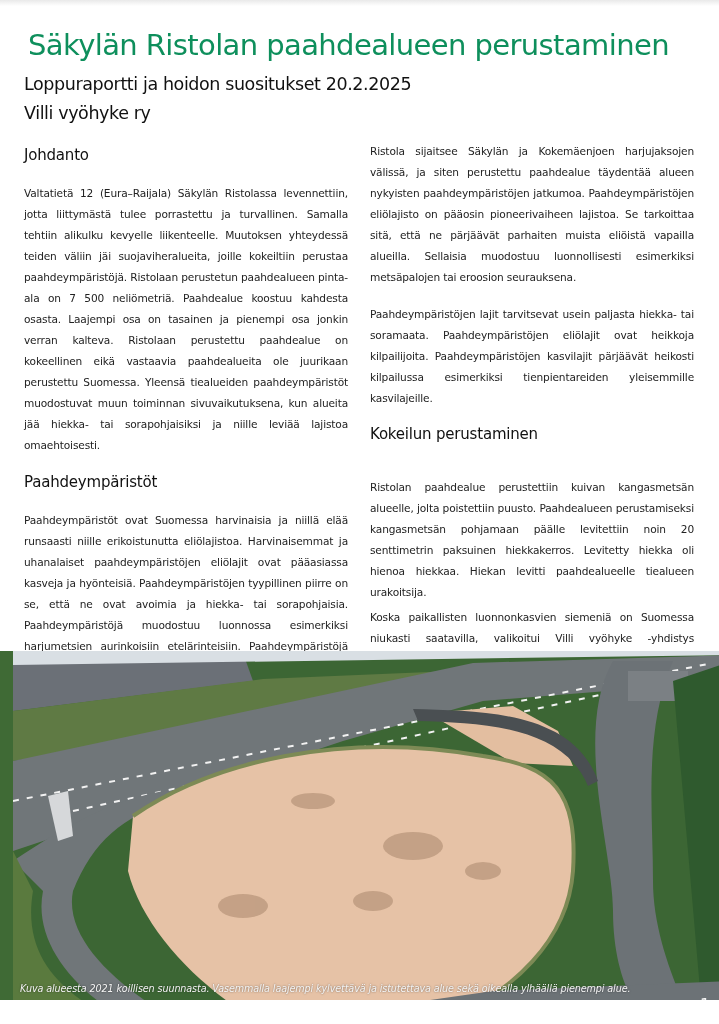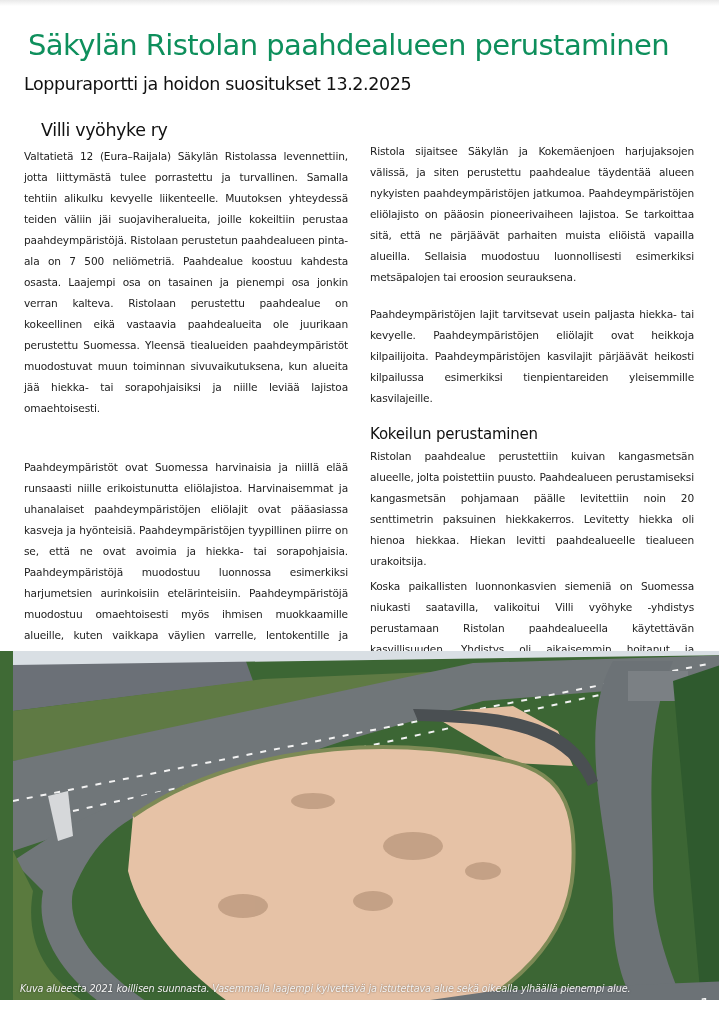--- a/index.html
+++ b/index.html
@@ -4,60 +4,62 @@
 <style>
   html, body { margin:0; padding:0; }
   body { width:719px; height:1024px; background:#ffffff; position:relative; overflow:hidden;
          font-family:"DejaVu Sans", sans-serif; color:#1a1a1a; }
   .topbar { position:absolute; left:0; top:0; width:719px; height:6px;
             background:linear-gradient(#e9e9e9,#ffffff); }
   .title { position:absolute; left:24px; top:24px; margin:4px; font-weight:normal;
            font-size:29px; color:#0e8f5c; letter-spacing:-0.6px; white-space:nowrap; }
   .subtitle { position:absolute; left:24px; top:74px; margin:0; font-weight:normal;
               font-size:17.5px; color:#111; letter-spacing:-0.4px; white-space:nowrap; }
-  .org { position:absolute; left:24px; top:103px; margin:17px; font-weight:normal;
+  .org { position:absolute; left:24px; top:103px; margin:0; font-weight:normal;
          font-size:17.5px; color:#111; letter-spacing:-0.4px; white-space:nowrap;text-align:center; }
   .col { position:absolute; width:324px; }
   .col-left { left:24px; top:146px; }
   .col-right { left:370px; top:141px; }
   h2 { font-size:15px; font-weight:normal; margin:0; color:#111; letter-spacing:-0.2px; }
   p { font-size:10.6px; line-height:21px; margin:0; text-align:justify; color:#222;
       letter-spacing:-0.15px; }
   .col-left h2.first { margin-bottom:19px; }
-  .col-left p.p1 { margin-bottom:38px; }
+  .col-left p.p1 { margin-bottom:17px; }
   .col-left h2.second { margin-bottom:19px; }
   .col-right p.r1 { margin-bottom:16px; }
   .col-right p.r2 { margin-bottom:16px; }
-  .col-right h2.r-h { margin-bottom:3px; }
+  .col-right h2.r-h { margin-bottom:34px; }
   .col-right p.r3 { margin-bottom:4px; }
 
   .photo { position:absolute; left:0; top:651px; width:719px; height:349px; overflow:hidden; background:#3f6a35;padding-left:13px; }
   .photo svg { display:block; }
   .caption { position:absolute; left:20px; top:983px; font-style:italic; font-size:9.6px;
              color:#f4f4f4; letter-spacing:-0.1px; white-space:nowrap;
              text-shadow:0 0 2px rgba(0,0,0,0.5); }
   .pagenum { position:absolute; left:700px; top:995px; font-size:16px; color:#f4f4f4; }
 </style>
 </head>
 <body>
 
 <div class="topbar"></div>
 
 <h1 class="title" style="color: rgb(14, 143, 92);">Säkylän Ristolan paahdealueen perustaminen</h1>
-<div class="subtitle">Loppuraportti ja hoidon suositukset 13.2.2025</div>
+<div class="subtitle">Loppuraportti ja hoidon suositukset 20.2.2025</div>
 <div class="org">Villi vyöhyke ry</div>
 
 <div class="col col-left">
+  <h2 class="first">Johdanto</h2>
   <p class="p1">Valtatietä 12 (Eura–Raijala) Säkylän Ristolassa levennettiin, jotta liittymästä tulee porrastettu ja turvallinen. Samalla tehtiin alikulku kevyelle liikenteelle. Muutoksen yhteydessä teiden väliin jäi suojaviheralueita, joille kokeiltiin perustaa paahdeympäristöjä. Ristolaan perustetun paahdealueen pinta-ala on 7 500 neliömetriä. Paahdealue koostuu kahdesta osasta. Laajempi osa on tasainen ja pienempi osa jonkin verran kalteva. Ristolaan perustettu paahdealue on kokeellinen eikä vastaavia paahdealueita ole juurikaan perustettu Suomessa. Yleensä tiealueiden paahdeympäristöt muodostuvat muun toiminnan sivuvaikutuksena, kun alueita jää hiekka- tai sorapohjaisiksi ja niille leviää lajistoa omaehtoisesti.</p>
+  <h2 class="second">Paahdeympäristöt</h2>
   <p>Paahdeympäristöt ovat Suomessa harvinaisia ja niillä elää runsaasti niille erikoistunutta eliölajistoa. Harvinaisemmat ja uhanalaiset paahdeympäristöjen eliölajit ovat pääasiassa kasveja ja hyönteisiä. Paahdeympäristöjen tyypillinen piirre on se, että ne ovat avoimia ja hiekka- tai sorapohjaisia. Paahdeympäristöjä muodostuu luonnossa esimerkiksi harjumetsien aurinkoisiin etelärinteisiin. Paahdeympäristöjä muodostuu omaehtoisesti myös ihmisen muokkaamille alueille, kuten vaikkapa väylien varrelle, lentokentille ja puolustusvoimien harjoitusalueille.</p>
 </div>
 
 <div class="col col-right">
   <p class="r1">Ristola sijaitsee Säkylän ja Kokemäenjoen harjujaksojen välissä, ja siten perustettu paahdealue täydentää alueen nykyisten paahdeympäristöjen jatkumoa. Paahdeympäristöjen eliölajisto on pääosin pioneerivaiheen lajistoa. Se tarkoittaa sitä, että ne pärjäävät parhaiten muista eliöistä vapailla alueilla. Sellaisia muodostuu luonnollisesti esimerkiksi metsäpalojen tai eroosion seurauksena.</p>
-  <p class="r2">Paahdeympäristöjen lajit tarvitsevat usein paljasta hiekka- tai kevyelle. Paahdeympäristöjen eliölajit ovat heikkoja kilpailijoita. Paahdeympäristöjen kasvilajit pärjäävät heikosti kilpailussa esimerkiksi tienpientareiden yleisemmille kasvilajeille.</p>
+  <p class="r2">Paahdeympäristöjen lajit tarvitsevat usein paljasta hiekka- tai soramaata. Paahdeympäristöjen eliölajit ovat heikkoja kilpailijoita. Paahdeympäristöjen kasvilajit pärjäävät heikosti kilpailussa esimerkiksi tienpientareiden yleisemmille kasvilajeille.</p>
   <h2 class="r-h">Kokeilun perustaminen</h2>
   <p class="r3">Ristolan paahdealue perustettiin kuivan kangasmetsän alueelle, jolta poistettiin puusto. Paahdealueen perustamiseksi kangasmetsän pohjamaan päälle levitettiin noin 20 senttimetrin paksuinen hiekkakerros. Levitetty hiekka oli hienoa hiekkaa. Hiekan levitti paahdealueelle tiealueen urakoitsija.</p>
   <p>Koska paikallisten luonnonkasvien siemeniä on Suomessa niukasti saatavilla, valikoitui Villi vyöhyke -yhdistys perustamaan Ristolan paahdealueella käytettävän kasvillisuuden. Yhdistys oli aikaisemmin hoitanut ja perustanut useita paahdeympäristöjä ja niihin rinnastettavia kuivia ketoja. Yhdistyksellä oli myös aikaisempaa kokemusta useimpien</p>
 </div>
 
 <div class="photo">
   <svg width="719" height="373" viewBox="0 0 719 373">
 
     <rect x="0" y="0" width="719" height="373" fill="#3c6634"></rect>
 

